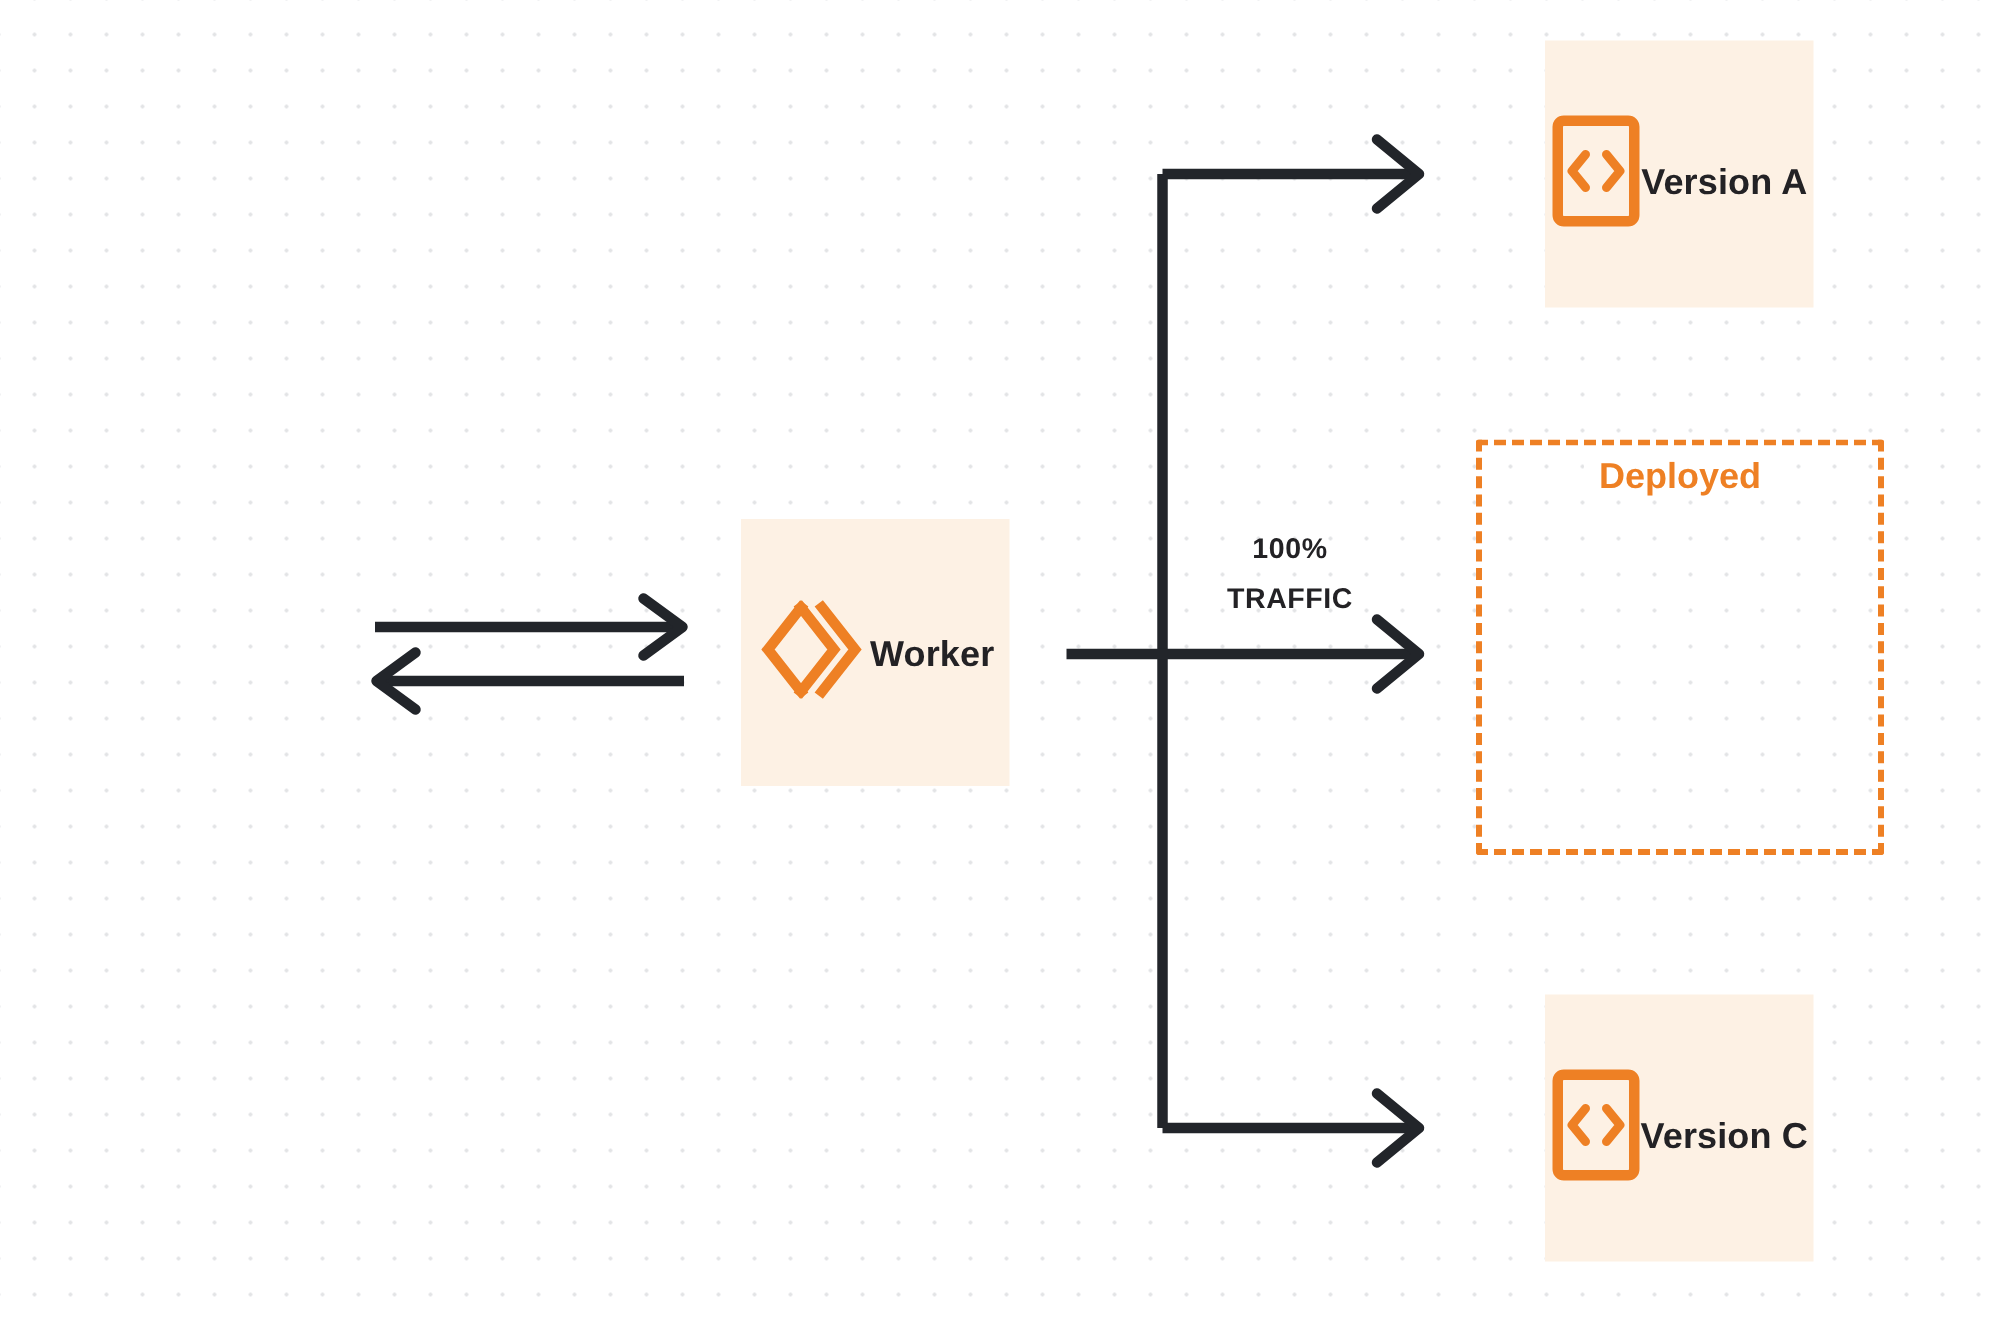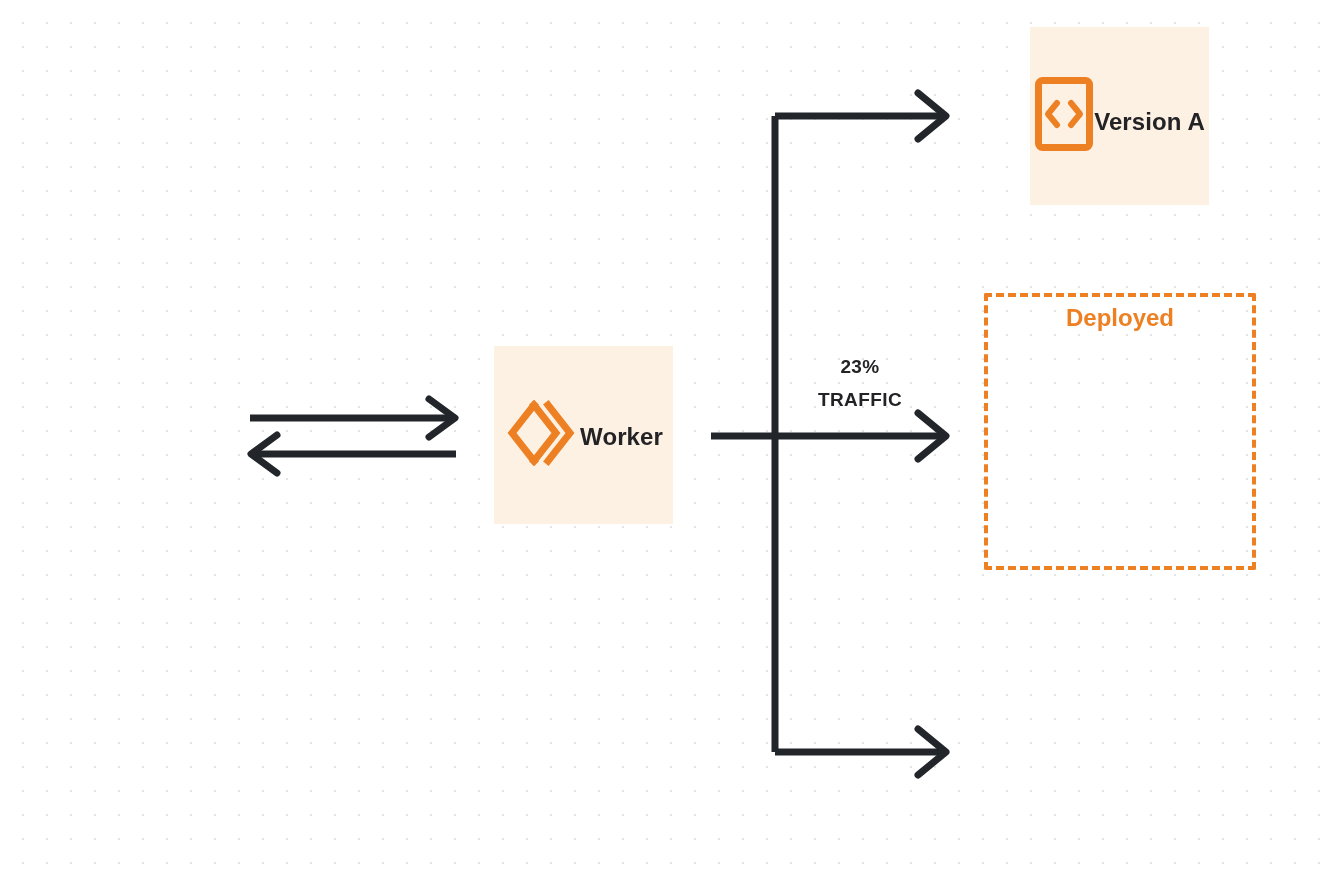--- a/index.html
+++ b/index.html
@@ -160,21 +160,21 @@
       </g>
 
       <g>
         <path d="M 775,752 L 941,752" stroke-linejoin="round"></path>
         <path d="M 918,729 L 946,752 L 918,775" stroke-linecap="round" stroke-linejoin="round"></path>
       </g>
     </g>
   </svg>
 
   <div id="traffic-label">
-    <div>23%</div>
+    <div>100%</div>
     <div>TRAFFIC</div>
   </div>
 
 
   <div class="node" id="worker-node">
     <span>
       <svg width="76" height="76" viewBox="0 0 76 76" fill="none" aria-hidden="true">
 
         <path d="M30 10 L8 38 L30 66" stroke="#ee8024" stroke-width="7" stroke-linecap="square" stroke-linejoin="miter" fill="none"></path>
         <path d="M30 10 L52 38 L30 66" stroke="#ee8024" stroke-width="7" stroke-linecap="square" stroke-linejoin="miter" fill="none"></path>
@@ -194,14 +194,24 @@
       </svg>
     </span>
     <span class="node-label">Version A</span>
   </div>
 
   <div id="deployed-group">
     <span id="deployed-label">Deployed</span>
   </div>
 
 
+  <div class="node version-node" id="version-c-node">
+    <span>
+      <svg width="60" height="76" viewBox="0 0 60 76" fill="none" aria-hidden="true">
+        <rect x="4.5" y="4.5" width="51" height="67" rx="4" ry="4" stroke="#ee8024" stroke-width="7" fill="none"></rect>
+        <path d="M23 27 L14 38 L23 49" stroke="#ee8024" stroke-width="6" stroke-linecap="round" stroke-linejoin="round" fill="none"></path>
+        <path d="M37 27 L46 38 L37 49" stroke="#ee8024" stroke-width="6" stroke-linecap="round" stroke-linejoin="round" fill="none"></path>
+      </svg>
+    </span>
+    <span class="node-label">Version C</span>
+  </div>
 
 </div>
 
 </body></html>

